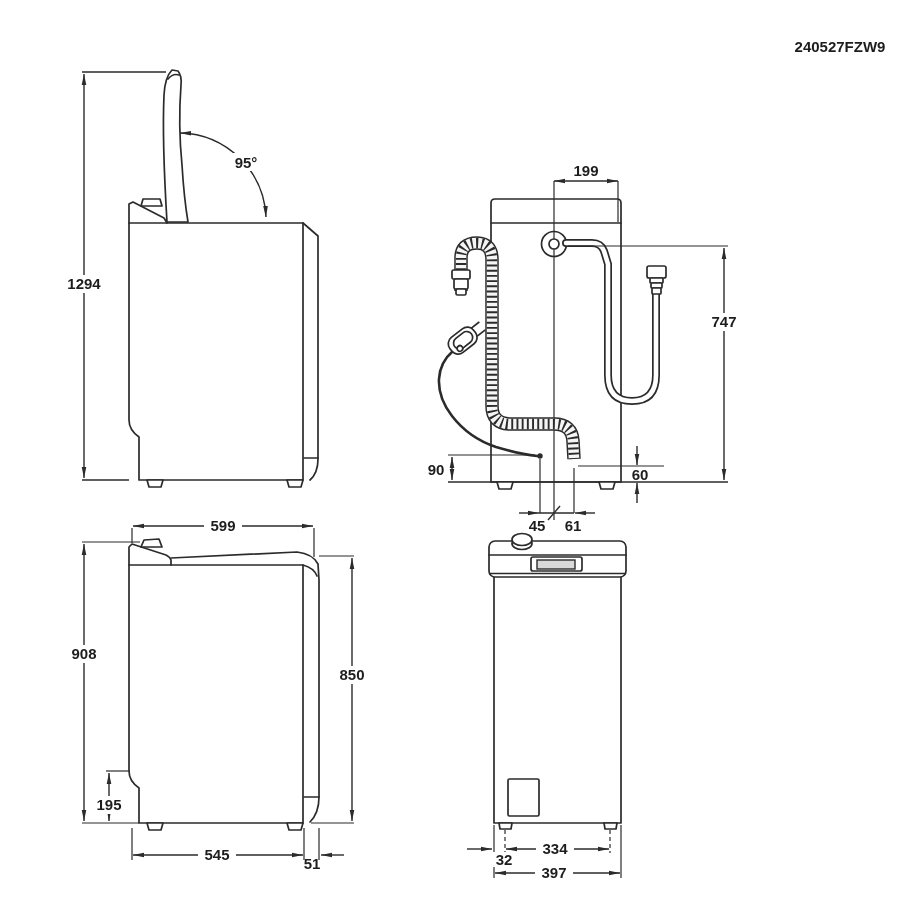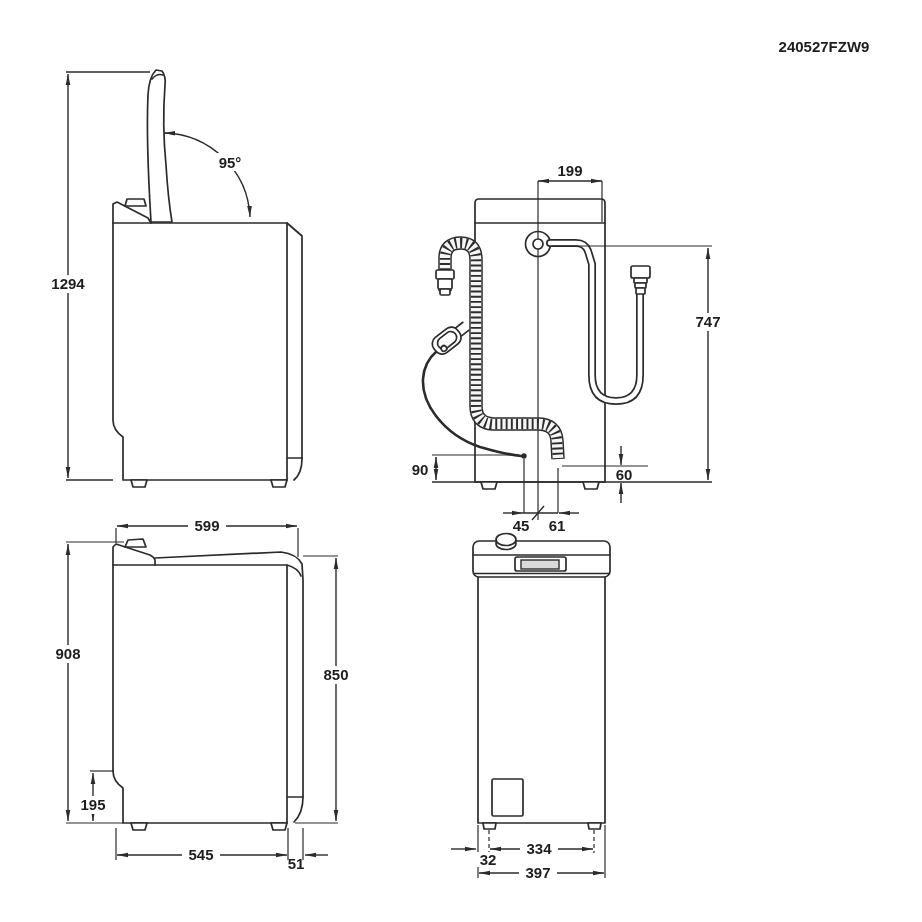--- a/index.html
+++ b/index.html
@@ -1,16 +1,16 @@
 <!DOCTYPE html>
 <html><head>
 <meta charset="utf-8">
 <style>
   html,body{margin:0;padding:0;background:#fff;}
-  .stage{width:774px;height:922px;background:#fff;position:relative;font-family:"Liberation Sans",sans-serif;}
+  .stage{width:774px;height:922px;background:#fff;position:relative;font-family:"Liberation Sans",sans-serif;padding-left:16px;}
   svg{display:block;}
   .ol{fill:none;stroke:#2b2b2b;stroke-width:1.7;stroke-linejoin:round;stroke-linecap:round;}
   .of{fill:#fff;}
   .dim{fill:none;stroke:#2b2b2b;stroke-width:1.4;stroke-linejoin:round;}
   .thin{stroke-width:1.2;}
   .arr2{marker-start:url(#ar);marker-end:url(#ar);}
   .arrE{marker-end:url(#ar);}
   .t{font:bold 15px "Liberation Sans",sans-serif;fill:#1d1d1d;text-anchor:middle;}
   .wbg{fill:#fff;}
   .hose-outer{fill:none;stroke:#2b2b2b;stroke-width:13.5;stroke-linecap:butt;}

